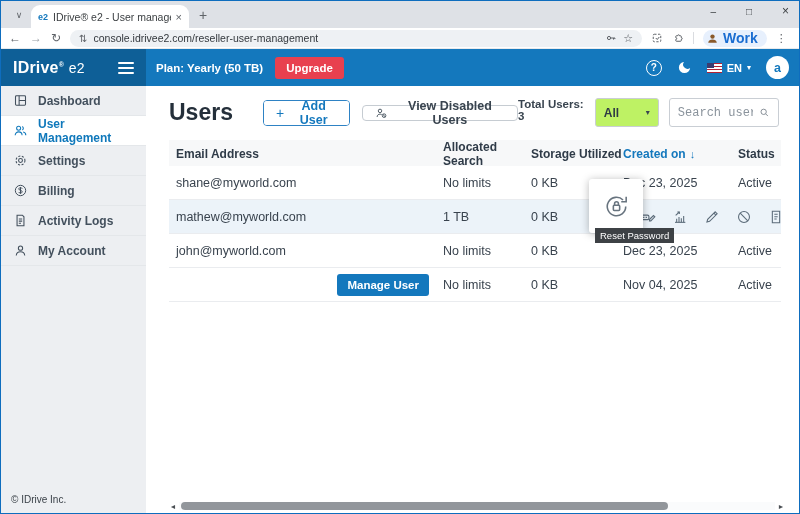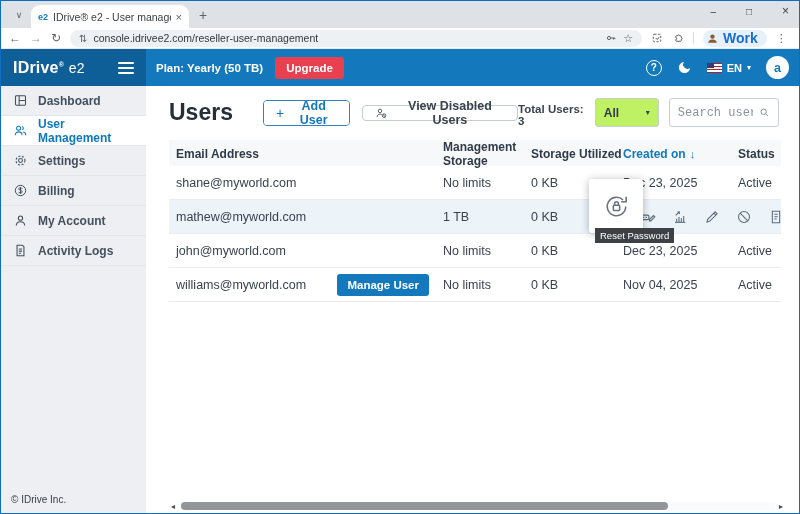--- a/index.html
+++ b/index.html
@@ -64,21 +64,21 @@
 
   
   .content { position:absolute; left:145px; top:85px; right:0; bottom:0; background:#fff; }
   .content-head { display:flex; align-items:center; padding:12px 20px 0 23px; }
   .page-title { font-size:23px; font-weight:bold; color:#242f3a; margin-right:30px; }
   .btn-group { display:flex; border:1px solid #2e82c4; border-radius:4px; height:26px; overflow:hidden; background:#fff; }
   .gbtn { display:flex; align-items:center; gap:6px; padding:0 12px; color:#1478bd; font-size:12.5px; font-weight:bold; background:#fff; border:none; }
   .gbtn + .gbtn { border-left:1px solid #2e82c4; }
   .plus-glyph { font-size:14px; font-weight:normal; }
   .btn-disabled-users { margin-left:12px; height:16px; border:1px solid #c6ccd2; border-radius:4px; display:flex; align-items:center; gap:7px; padding:0 12px; font-size:12.5px; color:#39444f; font-weight:bold; background:#fff; }
-  .head-right { margin-left:auto; display:flex; align-items:flex-end; gap:10px; }
+  .head-right { margin-left:auto; display:flex; align-items:flex-start; gap:10px; }
   .total-users { font-size:11.5px; font-weight:bold; color:#39444f; }
   .filter-select { width:70px; height:29px; border:1px solid #c9ced4; border-radius:3px; display:flex; align-items:center; justify-content:space-between; padding:0 8px; font-size:12px; font-weight:bold; color:#2f3a45; background:#bef264; cursor:pointer; }
   .select-caret { font-size:8px; color:#3a4450; }
   .search-box { width:122px; height:29px; border:1px solid #c9ced4; border-radius:3px; display:flex; align-items:center; padding:0 8px; gap:6px; background:#fff; }
   .search-box input { border:none; outline:none; width:100%; font-size:12px; color:#0f172a; font-family:Liberation Mono, monospace; background:transparent; }
   .search-box input::placeholder { color:#8a939c; }
 
   
   .users-table { margin:13px 0 0 23px; width:612px; }
   .trow { display:grid; grid-template-columns:274px 88px 92px 115px 1fr; align-items:center; }
@@ -214,31 +214,31 @@
   </div>
   <div class="nav-item">
     <svg width="15" height="15" viewBox="0 0 24 24" fill="none" stroke="currentColor" stroke-width="1.6">
       <circle cx="12" cy="12" r="8.3"></circle>
         <path d="M12 6.7v10.6M14.7 9c-.5-1-1.5-1.6-2.7-1.6-1.5 0-2.7.9-2.7 2.1 0 2.9 5.4 1.6 5.4 4.5 0 1.2-1.2 2.1-2.7 2.1-1.4 0-2.5-.6-3-1.7"></path>
     </svg>
     <span>Billing</span>
   </div>
   <div class="nav-item">
     <svg width="15" height="15" viewBox="0 0 24 24" fill="none" stroke="currentColor" stroke-width="1.7">
+      <path d="M6.5 3.5h8.5l2.5 2.5v14.5H6.5z"></path>
+        <path d="M9.3 9.5h5.4M9.3 13h5.4M9.3 16.5h3.5"></path>
+    </svg>
+    <span>Activity Logs</span>
+  </div>
+  <div class="nav-item">
+    <svg width="15" height="15" viewBox="0 0 24 24" fill="none" stroke="currentColor" stroke-width="1.7">
       <circle cx="12" cy="8.3" r="3.4"></circle>
         <path d="M5.2 20c.4-3.7 3.2-5.9 6.8-5.9s6.4 2.2 6.8 5.9"></path>
     </svg>
     <span>My Account</span>
-  </div>
-  <div class="nav-item">
-    <svg width="15" height="15" viewBox="0 0 24 24" fill="none" stroke="currentColor" stroke-width="1.7">
-      <path d="M6.5 3.5h8.5l2.5 2.5v14.5H6.5z"></path>
-        <path d="M9.3 9.5h5.4M9.3 13h5.4M9.3 16.5h3.5"></path>
-    </svg>
-    <span>Activity Logs</span>
   </div>
   <div class="sidebar-footer">© IDrive Inc.</div>
 </div>
 
 <div class="content">
   <div class="content-head">
     <span class="page-title">Users</span>
     <div class="btn-group">
       <button class="gbtn">
         <span class="plus-glyph">+</span>
@@ -266,21 +266,21 @@
           <circle cx="10.5" cy="10.5" r="6"></circle>
             <path d="M15 15l5 5"></path>
         </svg>
       </div>
     </div>
   </div>
 
   <div class="users-table">
     <div class="trow thead">
       <span class="cell-email">Email Address</span>
-      <span>Management Storage</span>
+      <span>Allocated Search</span>
       <span>Storage Utilized</span>
       <span class="th-created">
         <span>Created on</span>
         <span class="sort-arrow">↓</span>
       </span>
       <span>Status</span>
     </div>
 
     <div class="trow tbody-row">
       <span class="cell-email">shane@myworld.com</span>
@@ -334,21 +334,20 @@
     <div class="trow tbody-row">
       <span class="cell-email">john@myworld.com</span>
       <span>No limits</span>
       <span>0 KB</span>
       <span>Dec 23, 2025</span>
       <span>Active</span>
     </div>
 
     <div class="trow tbody-row">
       <span class="cell-email">
-        <span>williams@myworld.com</span>
         <button class="manage-btn">Manage User</button>
       </span>
       <span>No limits</span>
       <span>0 KB</span>
       <span>Nov 04, 2025</span>
       <span>Active</span>
     </div>
   </div>
 
   <div class="float-card">

